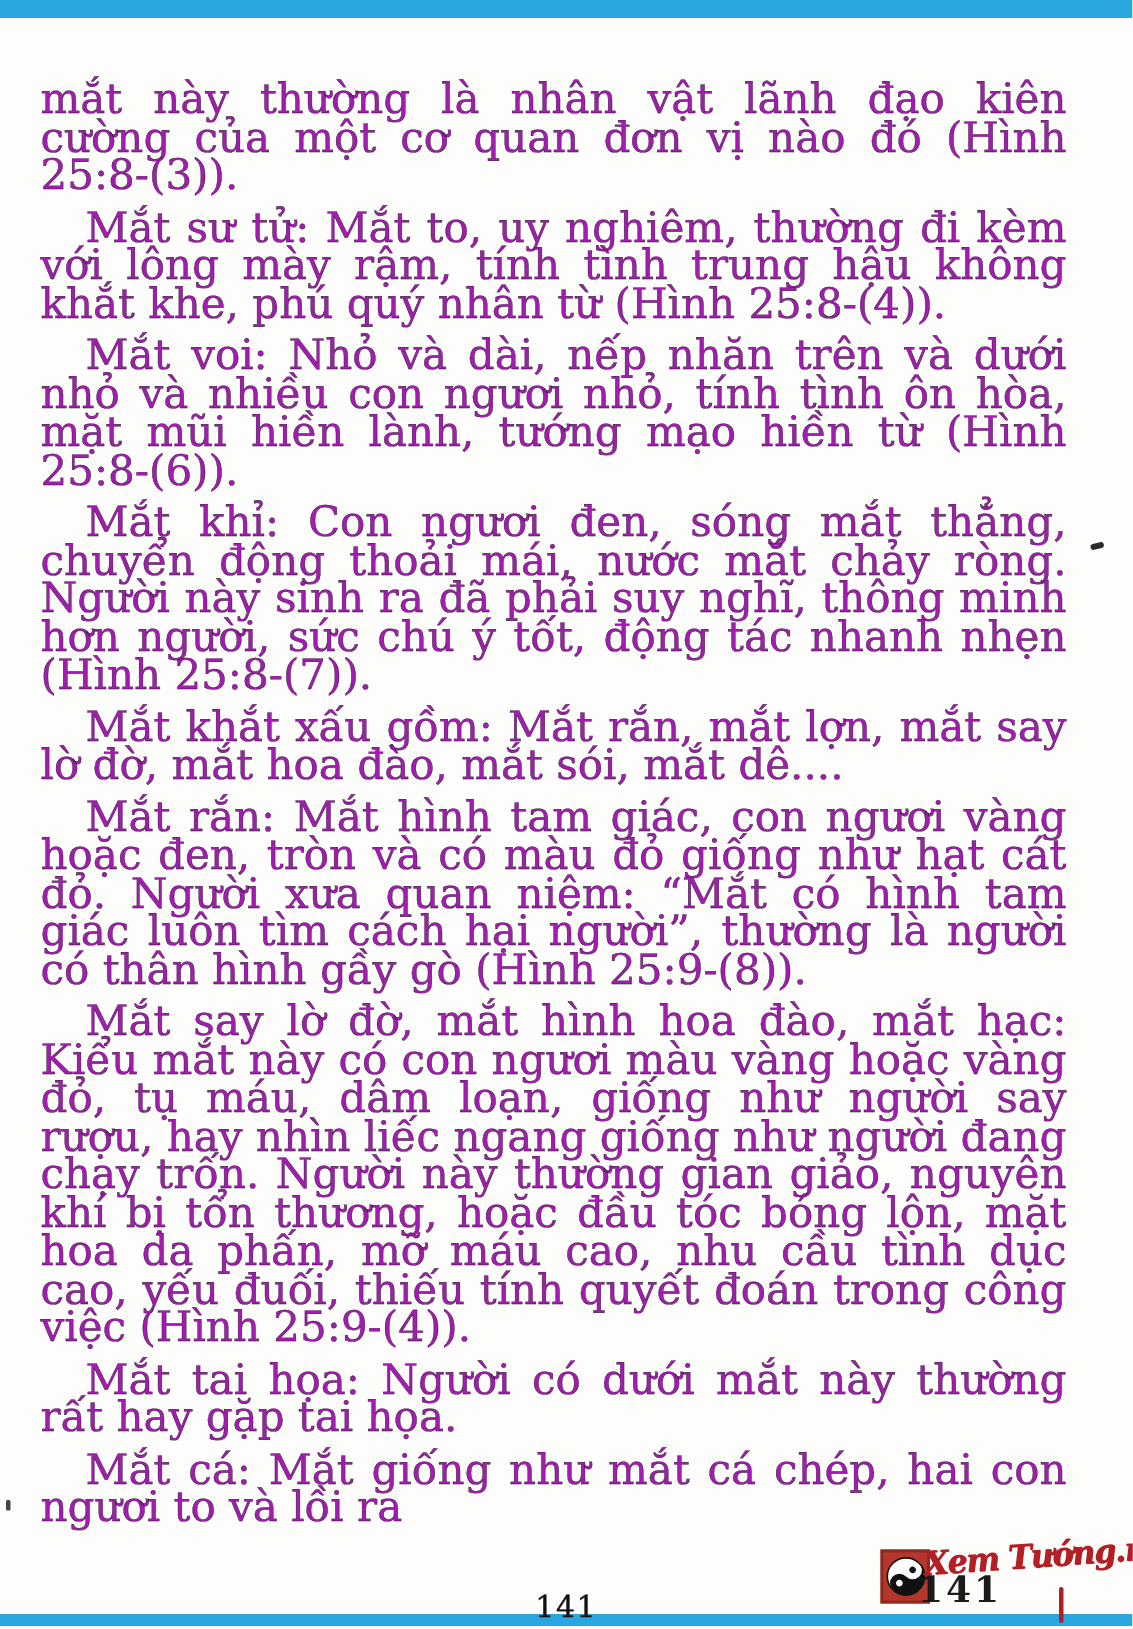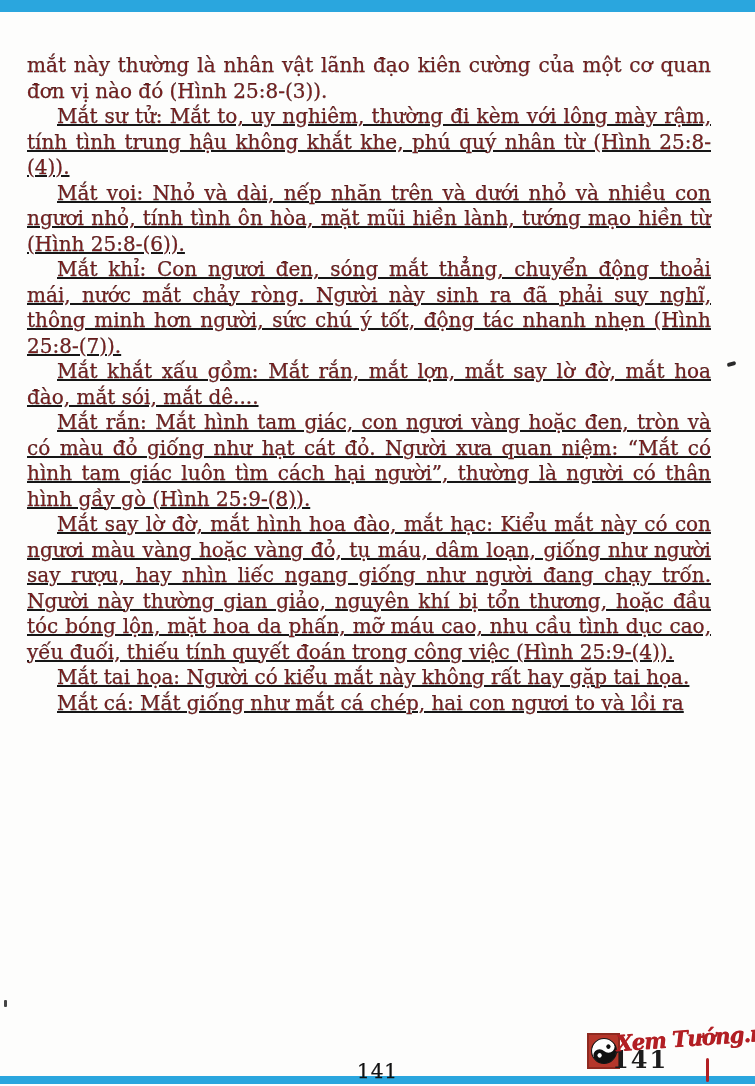--- a/index.html
+++ b/index.html
@@ -7,26 +7,26 @@
     width:755px;height:1086px;position:relative;overflow:hidden;
     background:#fdfdfc;
     font-family:"DejaVu Serif","Liberation Serif",serif;
   }
   .edge-bar{position:absolute;left:0;width:755px;z-index:2;}
   .edge-bar.top{top:0;height:12px;background:#2aa6de;}
   .edge-bar.bottom{top:1076px;height:8px;background:#2aa6de;}
 
   .text-block{
     position:absolute;left:27px;top:53px;width:684px;
-    font-size:20px;line-height:25.5px;color:#7f1d1d;
+    font-size:28px;line-height:25.5px;color:#a21caf;
     text-align:justify;
     -webkit-text-stroke:0.25px #161616;
   }
   .para{margin:0;text-indent:30px;}
-  .para + .para{margin-top:0;text-decoration:underline;}
+  .para + .para{margin-top:9px;}
   .para.no-indent{text-indent:0;}
 
   
   .speck-right{position:absolute;left:727px;top:362px;width:9px;height:4px;
     background:#2a2a2a;border-radius:2px;transform:rotate(-15deg);}
   .speck-left{position:absolute;left:4px;top:1000px;width:3px;height:7px;
     background:#444;border-radius:1px;}
 
   
   .wm-logo{
@@ -63,21 +63,21 @@
 <div class="edge-bar bottom"></div>
 
 <div class="text-block" id="text-block">
     <p class="para no-indent">mắt này thường là nhân vật lãnh đạo kiên cường của một cơ quan đơn vị nào đó (Hình 25:8-(3)).</p>
     <p class="para">Mắt sư tử: Mắt to, uy nghiêm, thường đi kèm với lông mày rậm, tính tình trung hậu không khắt khe, phú quý nhân từ (Hình 25:8-(4)).</p>
     <p class="para">Mắt voi: Nhỏ và dài, nếp nhăn trên và dưới nhỏ và nhiều con ngươi nhỏ, tính tình ôn hòa, mặt mũi hiền lành, tướng mạo hiền từ (Hình 25:8-(6)).</p>
     <p class="para">Mắt khỉ: Con ngươi đen, sóng mắt thẳng, chuyển động thoải mái, nước mắt chảy ròng. Người này sinh ra đã phải suy nghĩ, thông minh hơn người, sức chú ý tốt, động tác nhanh nhẹn (Hình 25:8-(7)).</p>
     <p class="para">Mắt khắt xấu gồm: Mắt rắn, mắt lợn, mắt say lờ đờ, mắt hoa đào, mắt sói, mắt dê....</p>
     <p class="para">Mắt rắn: Mắt hình tam giác, con ngươi vàng hoặc đen, tròn và có màu đỏ giống như hạt cát đỏ. Người xưa quan niệm: “Mắt có hình tam giác luôn tìm cách hại người”, thường là người có thân hình gầy gò (Hình 25:9-(8)).</p>
     <p class="para">Mắt say lờ đờ, mắt hình hoa đào, mắt hạc: Kiểu mắt này có con ngươi màu vàng hoặc vàng đỏ, tụ máu, dâm loạn, giống như người say rượu, hay nhìn liếc ngang giống như người đang chạy trốn. Người này thường gian giảo, nguyên khí bị tổn thương, hoặc đầu tóc bóng lộn, mặt hoa da phấn, mỡ máu cao, nhu cầu tình dục cao, yếu đuối, thiếu tính quyết đoán trong công việc (Hình 25:9-(4)).</p>
-    <p class="para">Mắt tai họa: Người có kiểu mắt này không rất hay gặp tai họa.</p>
+    <p class="para">Mắt tai họa: Người có dưới mắt này thường rất hay gặp tai họa.</p>
     <p class="para">Mắt cá: Mắt giống như mắt cá chép, hai con ngươi to và lồi ra</p>
   </div>
 
 <div class="speck-right"></div>
 <div class="speck-left"></div>
 
 <div class="wm-logo">
   <svg width="26" height="26" viewBox="0 0 24 24">
     <circle cx="12" cy="12" r="11.5" fill="#ffffff" stroke="#111" stroke-width="1"></circle>
     <path d="M12 0.5 a11.5 11.5 0 0 1 0 23 a5.75 5.75 0 0 1 0 -11.5 a5.75 5.75 0 0 0 0 -11.5 z" fill="#111"></path>

